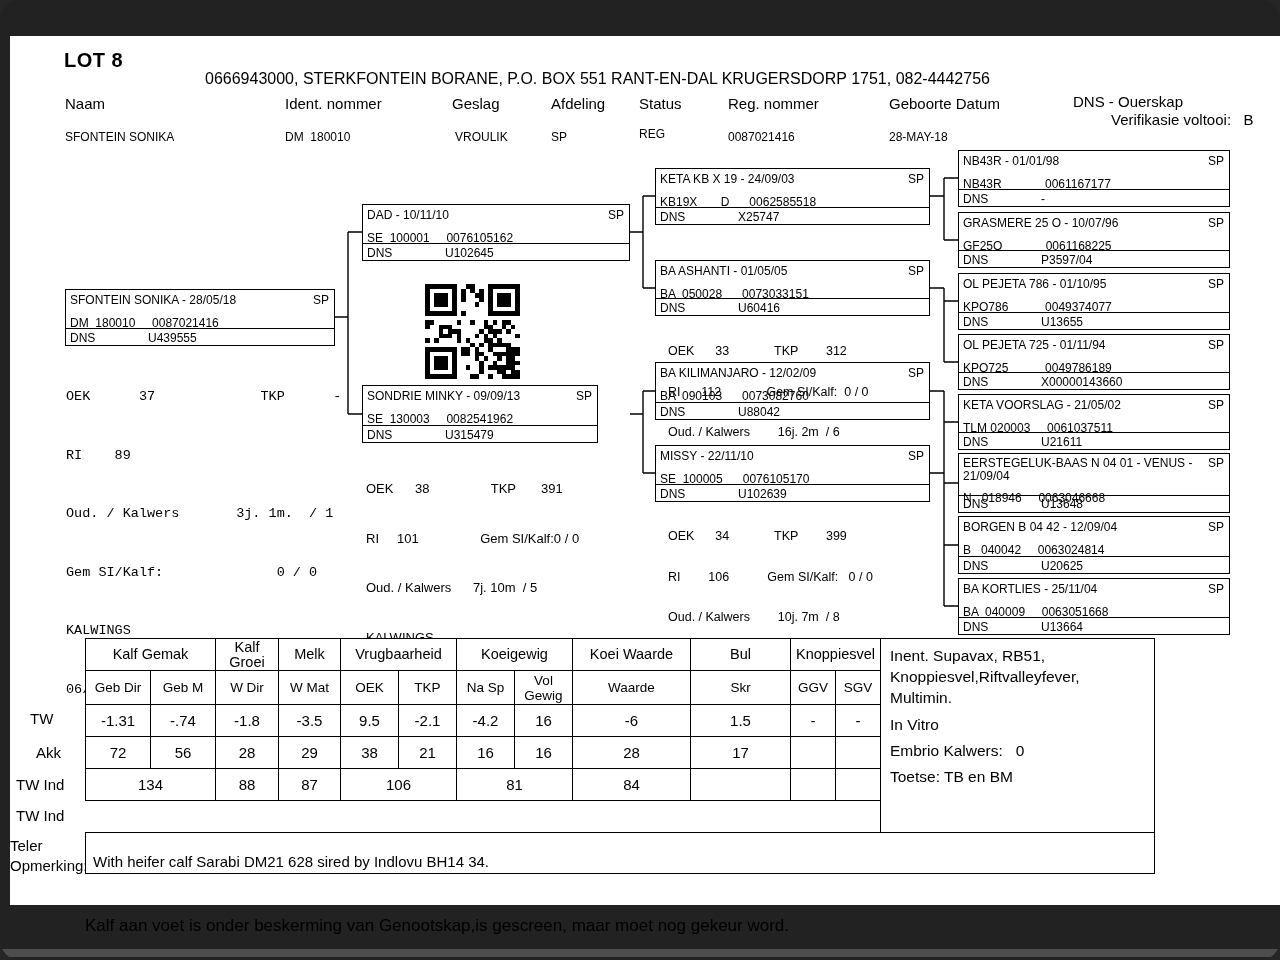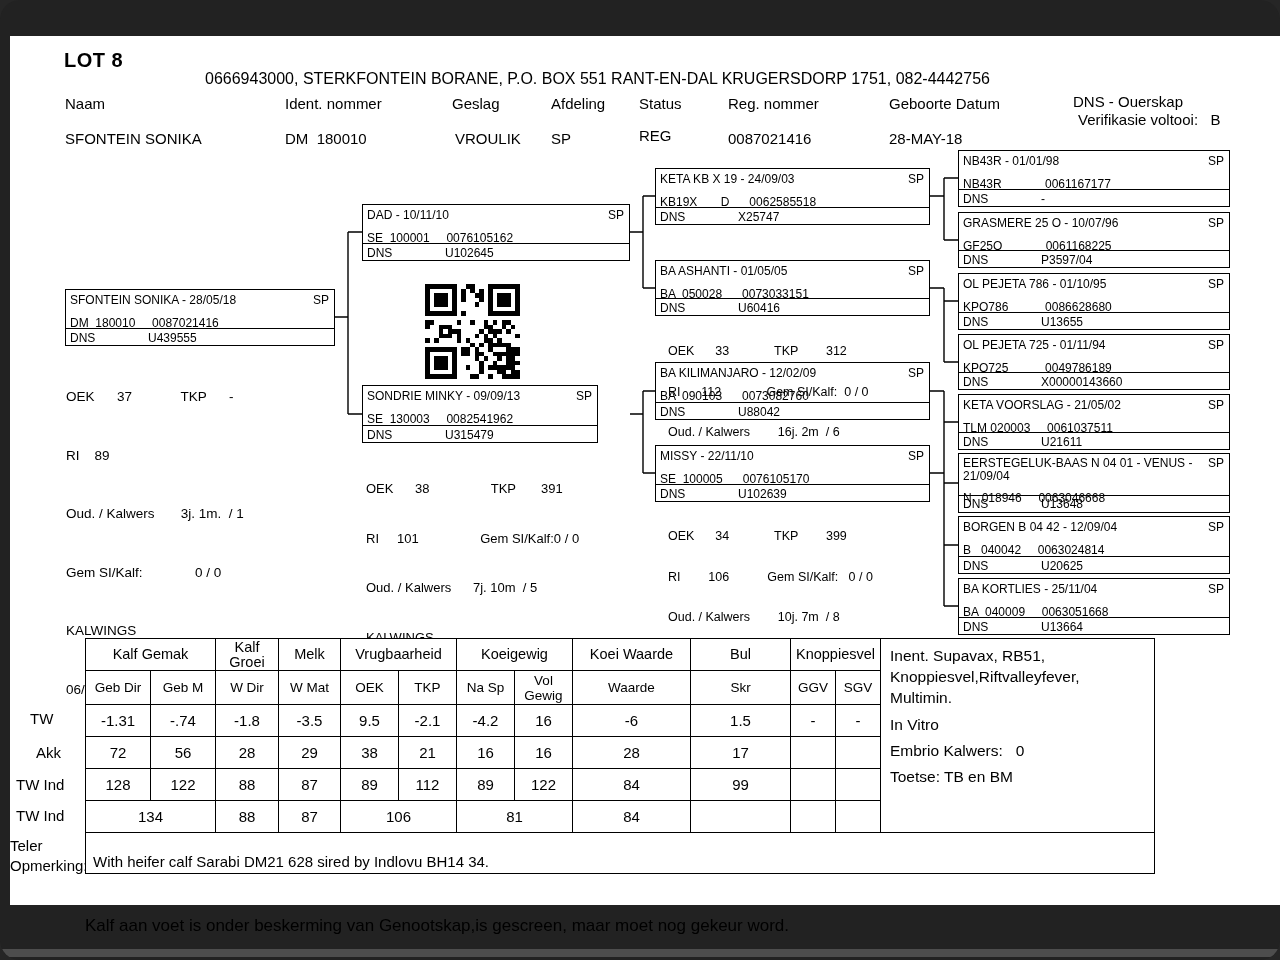--- a/index.html
+++ b/index.html
@@ -8,33 +8,33 @@
     position: relative; width: 1280px; height: 960px;
     background: #222222; overflow: hidden;
     font-family: "Liberation Sans", sans-serif; color: #000; border-radius: 20px;
   }
   .page { position: absolute; left: 10px; top: 36px; width: 1270px; height: 869px; background: #ffffff; }
   .bottom-accent { position: absolute; left: 0; top: 949px; width: 1280px; height: 8px; background: #4d4d4d; }
   .abs { position: absolute; white-space: pre; }
   .lot { font-size: 20px; font-weight: bold; letter-spacing: 0.5px; }
   .contact { font-size: 16px; }
   .lbl { font-size: 15px; }
-  .val { font-size: 15px; }
+  .val { font-size: 12px; }
 
   .pbox { position: absolute; border: 1px solid #000; background: #fff; font-size: 12px; line-height: 14px; }
   .pbox-head { display: flex; justify-content: space-between; align-items: flex-start; padding: 3px 5px 0 4px; }
   .pbox-title { white-space: pre-wrap; }
   .pbox-sp { margin-left: 4px; flex: 0 0 auto; }
   .pbox-id { padding: 1px 4px 0; white-space: pre; margin-top: 8px; }
   .pbox-dns { position: absolute; left: 0; right: 0; bottom: 0; height: 17px; border-top: 1px solid #000; }
   .pbox-dns .dns-l { position: absolute; left: 4px; top: 2px; }
   .pbox-dns .dns-v { position: absolute; left: 82px; top: 2px; }
 
   .stats { position: absolute; white-space: pre; }
-  .stats-lg { font-size: 13.5px; line-height: 19.5px; }
+  .stats-lg { font-size: 13.5px; line-height: 19.5px; font-family: Liberation Mono, monospace; }
   .stats-md { font-size: 13px; line-height: 16.5px; }
   .stats-sm { font-size: 12.5px; line-height: 13.5px; }
 
   .lines { position: absolute; left: 0; top: 0; pointer-events: none; }
   .qr { position: absolute; left: 425px; top: 284px; width: 95px; height: 95px; }
 
   table.ebv { position: absolute; left: 85px; top: 638px; border-collapse: collapse; table-layout: fixed; background: #fff; text-align: center; }
   table.ebv td { border: 1px solid #000; padding: 0 2px; overflow: hidden; }
   table.ebv tr.grow td { height: 32px; font-size: 14.5px; line-height: 15px; }
   table.ebv tr.hrow td { height: 34px; font-size: 13.5px; line-height: 15px; }
@@ -69,21 +69,21 @@
   <div class="abs contact" style="left:205px;top:70px">0666943000, STERKFONTEIN BORANE, P.O. BOX 551 RANT-EN-DAL KRUGERSDORP 1751, 082-4442756</div>
 
   <div class="abs lbl" style="left:65px;top:95px">Naam</div>
   <div class="abs lbl" style="left:285px;top:95px">Ident. nommer</div>
   <div class="abs lbl" style="left:452px;top:95px">Geslag</div>
   <div class="abs lbl" style="left:551px;top:95px">Afdeling</div>
   <div class="abs lbl" style="left:639px;top:95px">Status</div>
   <div class="abs lbl" style="left:728px;top:95px">Reg. nommer</div>
   <div class="abs lbl" style="left:889px;top:95px">Geboorte Datum</div>
   <div class="abs lbl" style="left:1073px;top:93px">DNS - Ouerskap</div>
-  <div class="abs lbl" style="left:1078px;top:111px">Verifikasie voltooi:   B</div>
+  <div class="abs lbl" style="left:1111px;top:111px">Verifikasie voltooi:   B</div>
 
   <div class="abs val" style="left:65px;top:130px">SFONTEIN SONIKA</div>
   <div class="abs val" style="left:285px;top:130px">DM  180010</div>
   <div class="abs val" style="left:455px;top:130px">VROULIK</div>
   <div class="abs val" style="left:551px;top:130px">SP</div>
   <div class="abs val" style="left:639px;top:127px">REG</div>
   <div class="abs val" style="left:728px;top:130px">0087021416</div>
   <div class="abs val" style="left:889px;top:130px">28-MAY-18</div>
 
   <svg id="qr" class="qr" viewBox="0 0 95 95" shape-rendering="crispEdges">
@@ -400,21 +400,21 @@
         <span class="dns-l">DNS</span>
         <span class="dns-v">P3597/04</span>
       </div>
   </div>
 
   <div class="pbox" style="left:958px;top:273px;width:272px;height:57px">
     <div class="pbox-head">
         <span class="pbox-title">OL PEJETA 786 - 01/10/95</span>
         <span class="pbox-sp">SP</span>
       </div>
-    <div class="pbox-id">KPO786           0086628680</div>
+    <div class="pbox-id">KPO786           0049374077</div>
     <div class="pbox-dns">
         <span class="dns-l">DNS</span>
         <span class="dns-v">U13655</span>
       </div>
   </div>
 
   <div class="pbox" style="left:958px;top:334px;width:272px;height:56px">
     <div class="pbox-head">
         <span class="pbox-title">OL PEJETA 725 - 01/11/94</span>
         <span class="pbox-sp">SP</span>
@@ -566,34 +566,20 @@
       <td>38</td>
       <td>21</td>
       <td>16</td>
       <td>16</td>
       <td>28</td>
       <td>17</td>
       <td></td>
       <td></td>
     </tr>
     <tr class="drow">
-      <td>128</td>
-      <td>122</td>
-      <td>88</td>
-      <td>87</td>
-      <td>89</td>
-      <td>112</td>
-      <td>89</td>
-      <td>122</td>
-      <td>84</td>
-      <td>99</td>
-      <td></td>
-      <td></td>
-    </tr>
-    <tr class="drow">
       <td colspan="2">134</td>
       <td>88</td>
       <td>87</td>
       <td colspan="2">106</td>
       <td colspan="2">81</td>
       <td>84</td>
       <td></td>
       <td></td>
       <td></td>
     </tr>

